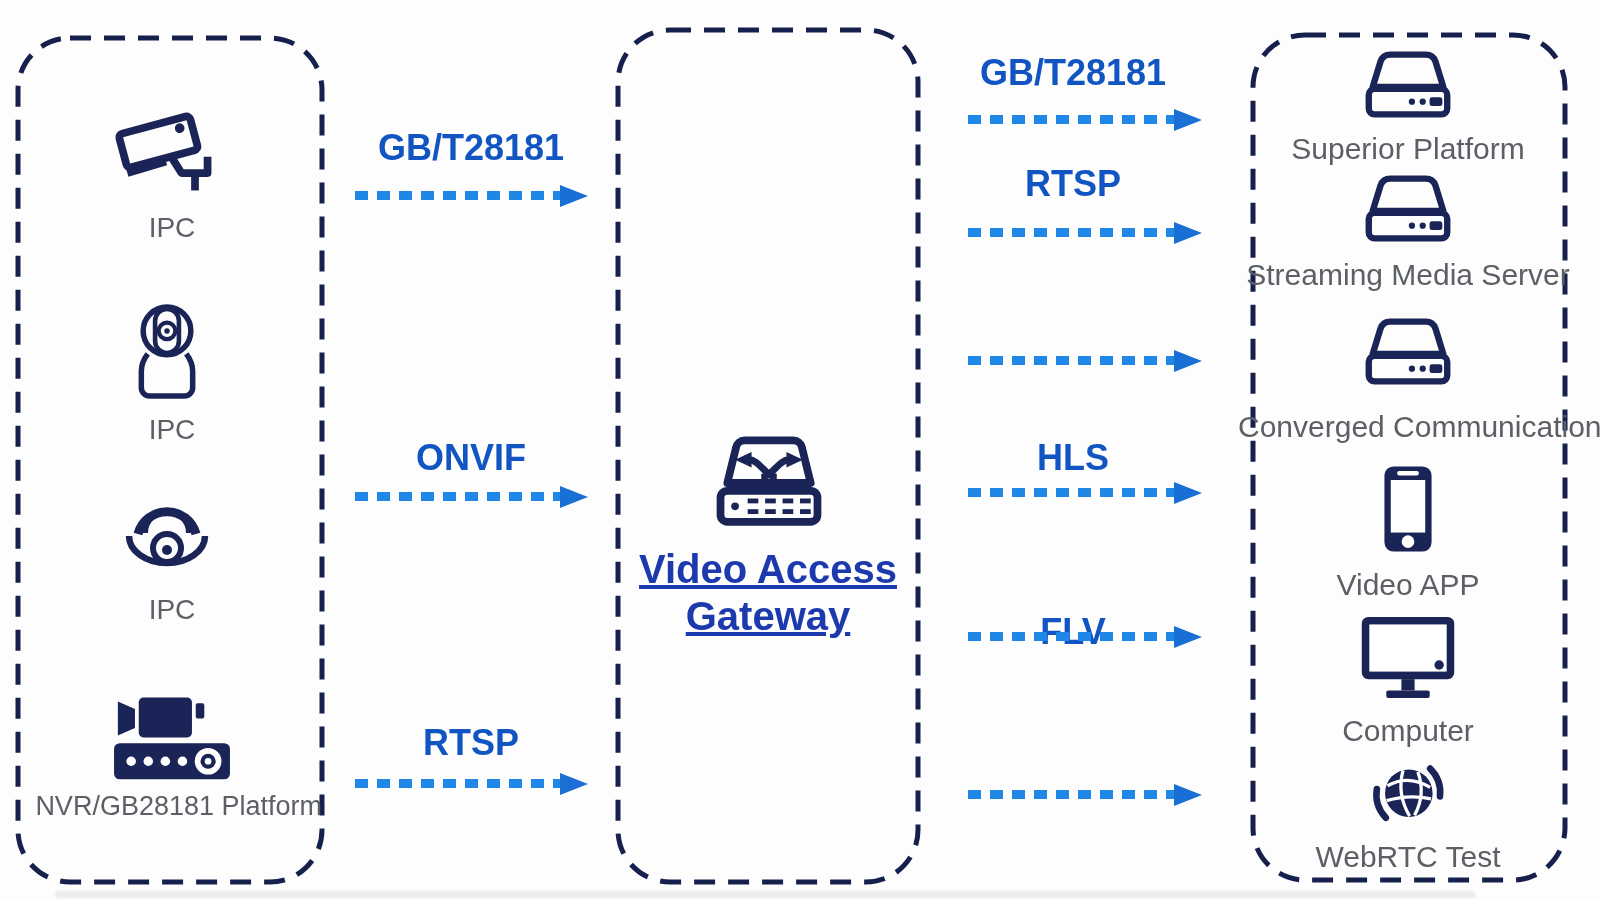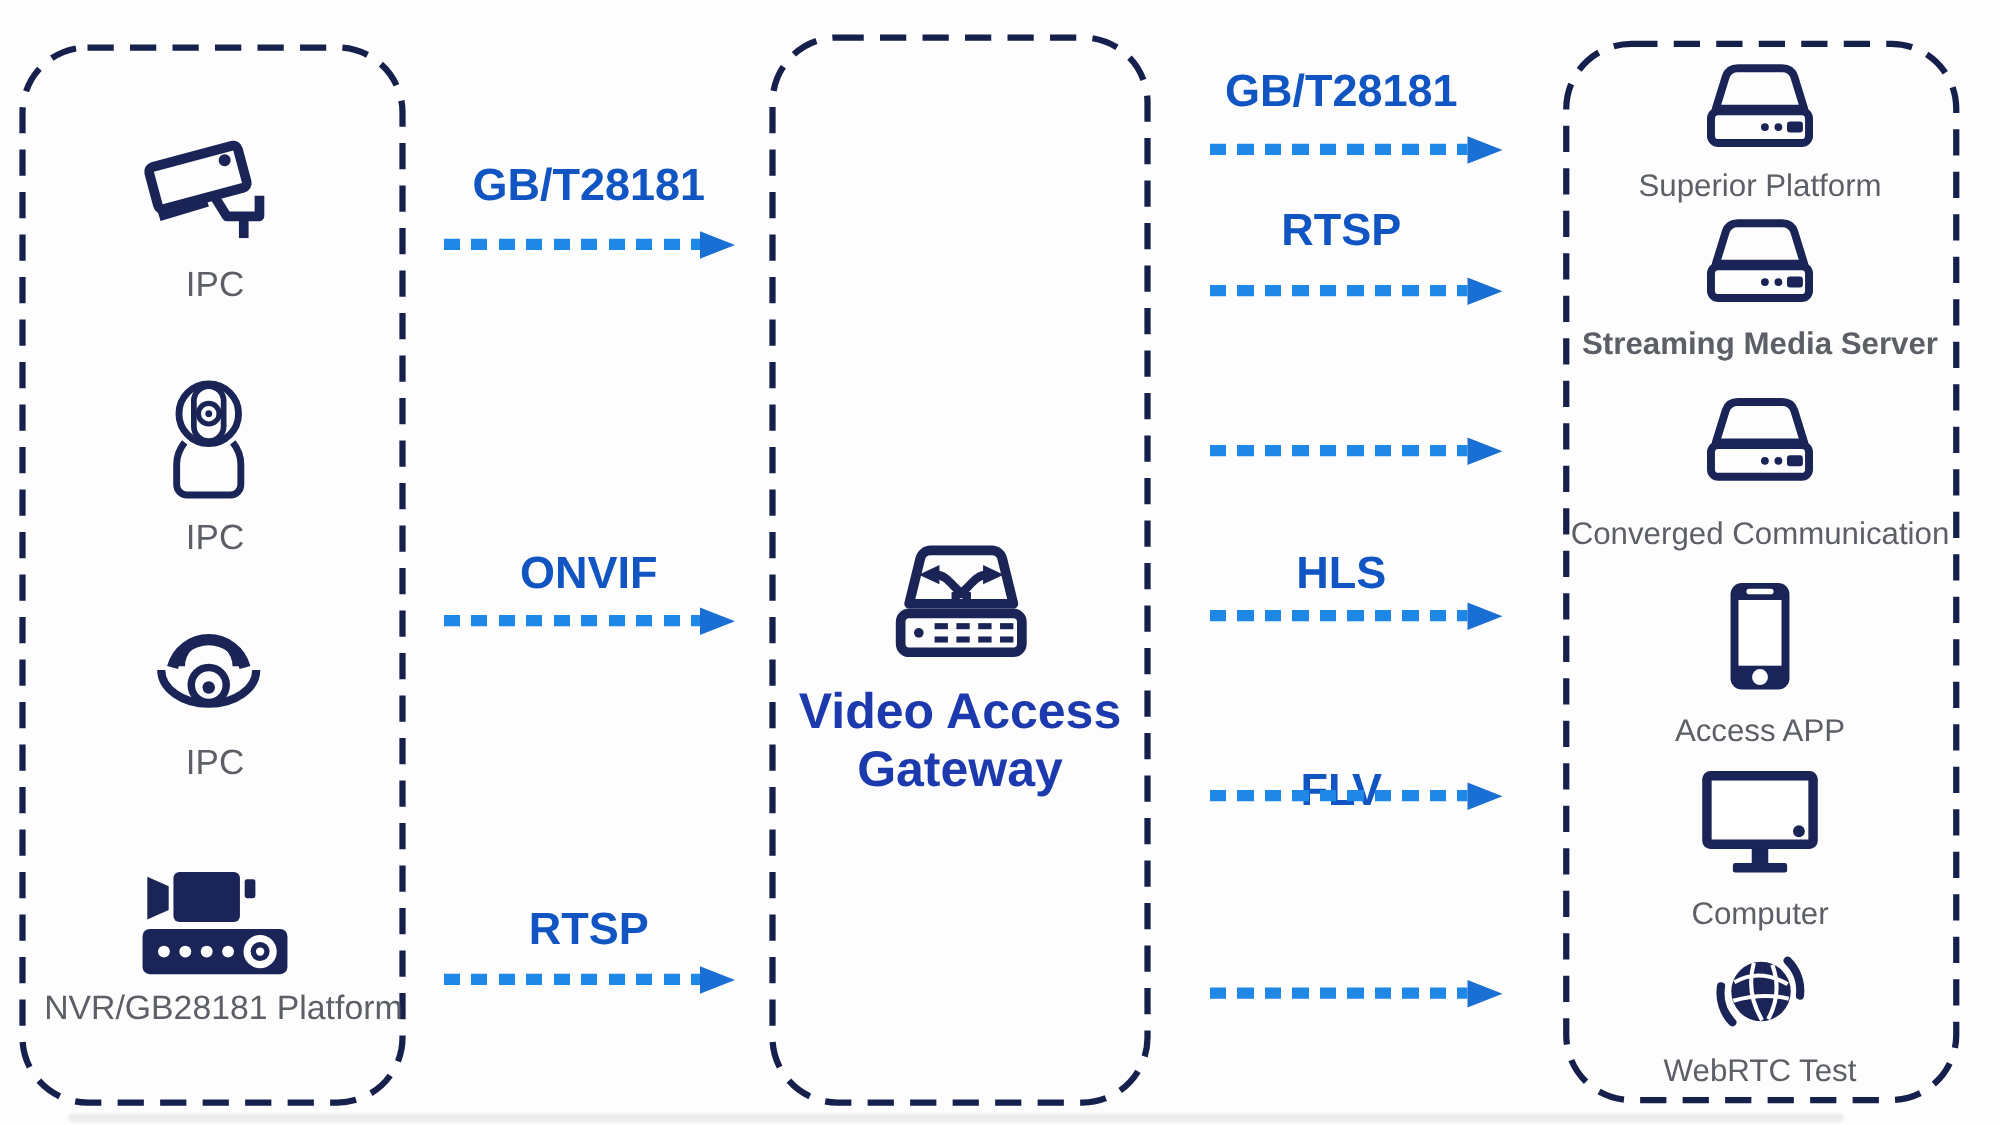--- a/index.html
+++ b/index.html
@@ -12,34 +12,34 @@
     --label-gray:#5c6066;
     --bg:#fdfdfd;
   }
   *{margin:0;padding:0;box-sizing:border-box;}
   html,body{width:1600px;height:900px;overflow:hidden;background:var(--bg);
     font-family:"Liberation Sans",sans-serif;}
   .canvas{position:relative;width:1600px;height:900px;background:var(--bg);}
   .dashed-box{position:absolute;}
   .icon{position:absolute;color:var(--navy);}
   .device-label{position:absolute;text-align:center;color:var(--label-gray);
-    font-size:25px;line-height:28px;white-space:nowrap;}
+    font-size:30px;line-height:28px;white-space:nowrap;}
   .device-label.left-col{font-size:28px;}
   .device-label.nvr{font-size:27px;}
   .proto-label{position:absolute;width:260px;text-align:center;
     color:var(--proto-blue);font-weight:bold;font-size:36px;line-height:44px;
     white-space:nowrap;}
   .dash-line{position:absolute;height:9px;
     background:repeating-linear-gradient(90deg,var(--dash-blue) 0 13px,transparent 13px 22px);}
   .arrow-head{position:absolute;width:0;height:0;
     border-top:11px solid transparent;border-bottom:11px solid transparent;
     border-left:28px solid var(--head-blue);}
   .gateway-title{position:absolute;left:568px;top:546px;width:400px;
     text-align:center;color:var(--gateway-blue);font-weight:bold;
-    font-size:40px;line-height:47px;}
+    font-size:40px;line-height:47px;text-decoration:underline;}
   .smudge{position:absolute;left:55px;top:891px;width:1420px;height:7px;
     background:#c6c6c6;opacity:.3;border-radius:3px;filter:blur(1px);}
 </style>
 </head>
 <body>
 
 <div class="canvas">
 
   <svg class="dashed-box" style="left:14px;top:34px;" width="312" height="852" viewBox="0 0 312 852">
     <rect x="4" y="4" width="304" height="844" rx="52" fill="none" stroke="#16204d" stroke-width="5" stroke-dasharray="21 13"></rect>
@@ -160,38 +160,38 @@
   </svg>
   <div class="device-label" style="left:1238px;top:135px;width:340px;">Superior Platform</div>
 
   <svg class="icon" style="left:1357px;top:171px;" width="102" height="76" viewBox="0 0 104 76">
     <path d="M34 7 h36 c5 0 8.5 2.5 10 7 l8 26 H16 l8 -26 c1.5 -4.5 5 -7 10 -7 z" fill="none" stroke="currentColor" stroke-width="6.5" stroke-linejoin="round"></path>
     <rect x="12" y="42" width="80" height="26" rx="6" fill="none" stroke="currentColor" stroke-width="6.5"></rect>
     <circle cx="56" cy="55" r="3.2" fill="currentColor"></circle>
     <circle cx="67" cy="55" r="3.2" fill="currentColor"></circle>
     <rect x="74" y="50.5" width="13" height="9" rx="2.5" fill="currentColor"></rect>
   </svg>
-  <div class="device-label" style="left:1238px;top:261px;width:340px;font-weight:bold;">Streaming Media Server</div>
+  <div class="device-label" style="left:1238px;top:261px;width:340px;">Streaming Media Server</div>
 
   <svg class="icon" style="left:1357px;top:313px;" width="102" height="78" viewBox="0 0 104 76">
     <path d="M34 7 h36 c5 0 8.5 2.5 10 7 l8 26 H16 l8 -26 c1.5 -4.5 5 -7 10 -7 z" fill="none" stroke="currentColor" stroke-width="6.5" stroke-linejoin="round"></path>
     <rect x="12" y="42" width="80" height="26" rx="6" fill="none" stroke="currentColor" stroke-width="6.5"></rect>
     <circle cx="56" cy="55" r="3.2" fill="currentColor"></circle>
     <circle cx="67" cy="55" r="3.2" fill="currentColor"></circle>
     <rect x="74" y="50.5" width="13" height="9" rx="2.5" fill="currentColor"></rect>
   </svg>
   <div class="device-label" style="left:1238px;top:413px;width:340px;">Converged Communication</div>
 
   <svg class="icon" style="left:1379px;top:462px;" width="58" height="94" viewBox="0 0 64 100">
     <rect x="6" y="3" width="52" height="94" rx="10" fill="currentColor"></rect>
     <rect x="20" y="8" width="24" height="5" rx="2.5" fill="#fff"></rect>
     <rect x="13" y="18" width="38" height="58" fill="#fff"></rect>
     <circle cx="32" cy="86" r="7" fill="#fff"></circle>
   </svg>
-  <div class="device-label" style="left:1238px;top:571px;width:340px;">Access APP</div>
+  <div class="device-label" style="left:1238px;top:571px;width:340px;">Video APP</div>
 
   <svg class="icon" style="left:1358px;top:612px;" width="100" height="89" viewBox="0 0 106 92">
     <rect x="4" y="4" width="98" height="66" rx="7" fill="currentColor"></rect>
     <rect x="12" y="12" width="82" height="50" fill="#fff"></rect>
     <circle cx="86" cy="55" r="5" fill="currentColor"></circle>
     <rect x="46" y="70" width="14" height="12" fill="currentColor"></rect>
     <rect x="30" y="82" width="46" height="8" rx="2" fill="currentColor"></rect>
   </svg>
   <div class="device-label" style="left:1238px;top:717px;width:340px;">Computer</div>
 

